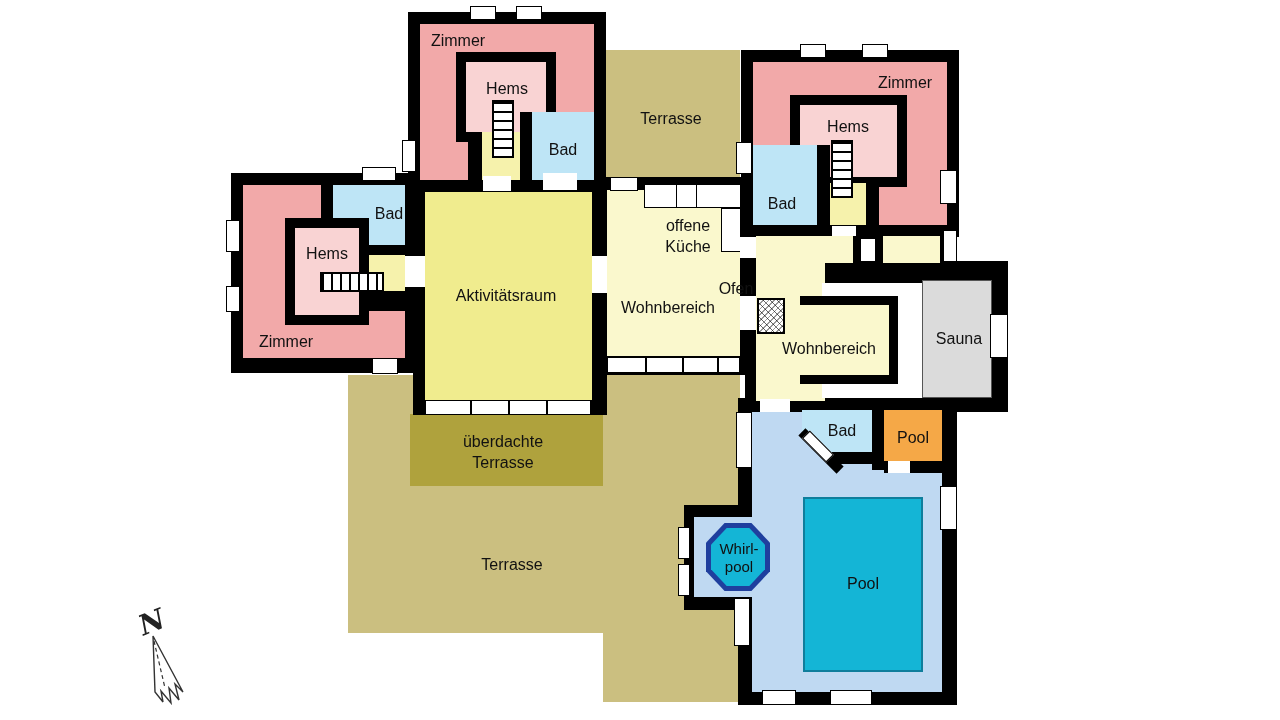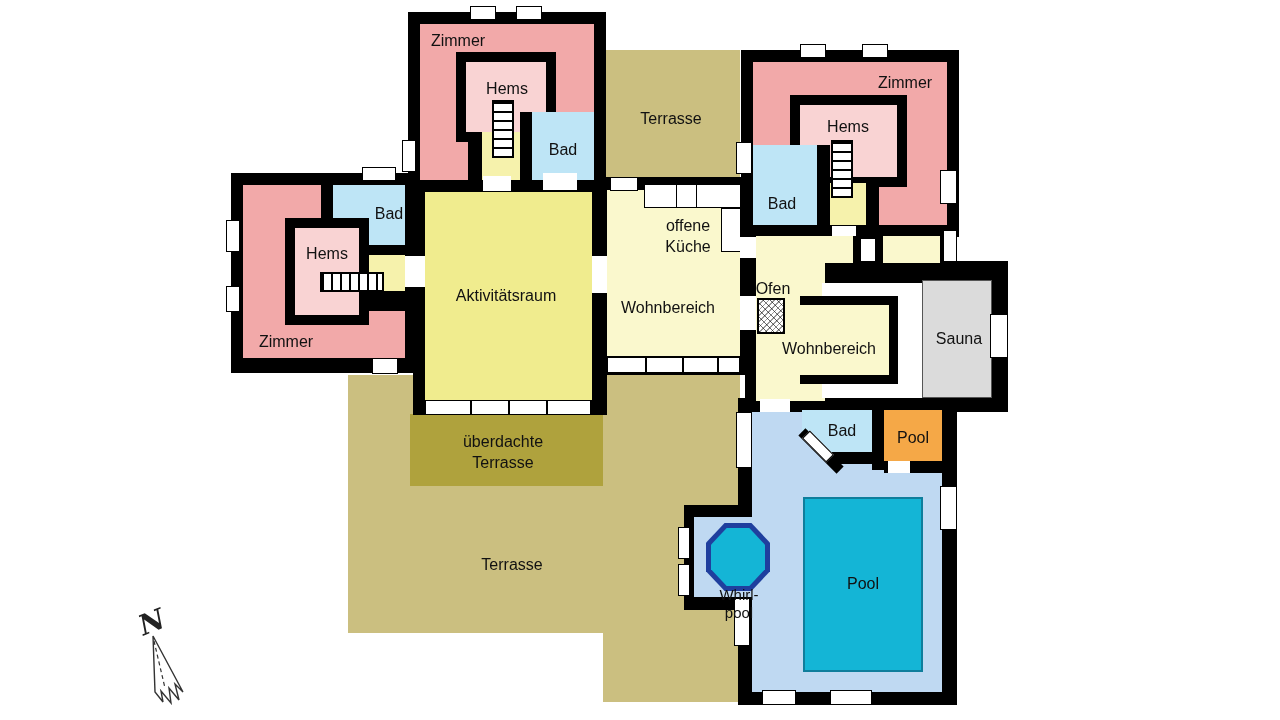--- a/index.html
+++ b/index.html
@@ -155,26 +155,26 @@
   <div class="label" style="left:782px;top:203px;">Bad</div>
   <div class="label" style="left:389px;top:213px;">Bad</div>
   <div class="label" style="left:327px;top:253px;">Hems</div>
   <div class="label" style="left:286px;top:341px;">Zimmer</div>
   <div class="label" style="left:506px;top:295px;">Aktivitätsraum</div>
   <div class="label" style="left:688px;top:236px;">
     <span>offene</span><br>
     <span>Küche</span>
   </div>
   <div class="label" style="left:668px;top:307px;">Wohnbereich</div>
-  <div class="label" style="left:773px;top:288px;">Ofen</div>
+  <div class="label" style="left:736px;top:288px;">Ofen</div>
   <div class="label" style="left:829px;top:348px;">Wohnbereich</div>
   <div class="label" style="left:959px;top:338px;">Sauna</div>
   <div class="label" style="left:842px;top:430px;">Bad</div>
   <div class="label" style="left:913px;top:437px;">Pool</div>
-  <div class="label small" style="left:739px;top:558px;margin-top:46px;">
+  <div class="label small" style="left:739px;top:558px;">
     <span>Whirl-</span><br>
     <span>pool</span>
   </div>
   <div class="label" style="left:863px;top:583px;">Pool</div>
   <div class="label" style="left:503px;top:452px;">
     <span>überdachte</span><br>
     <span>Terrasse</span>
   </div>
   <div class="label" style="left:512px;top:564px;">Terrasse</div>
 

